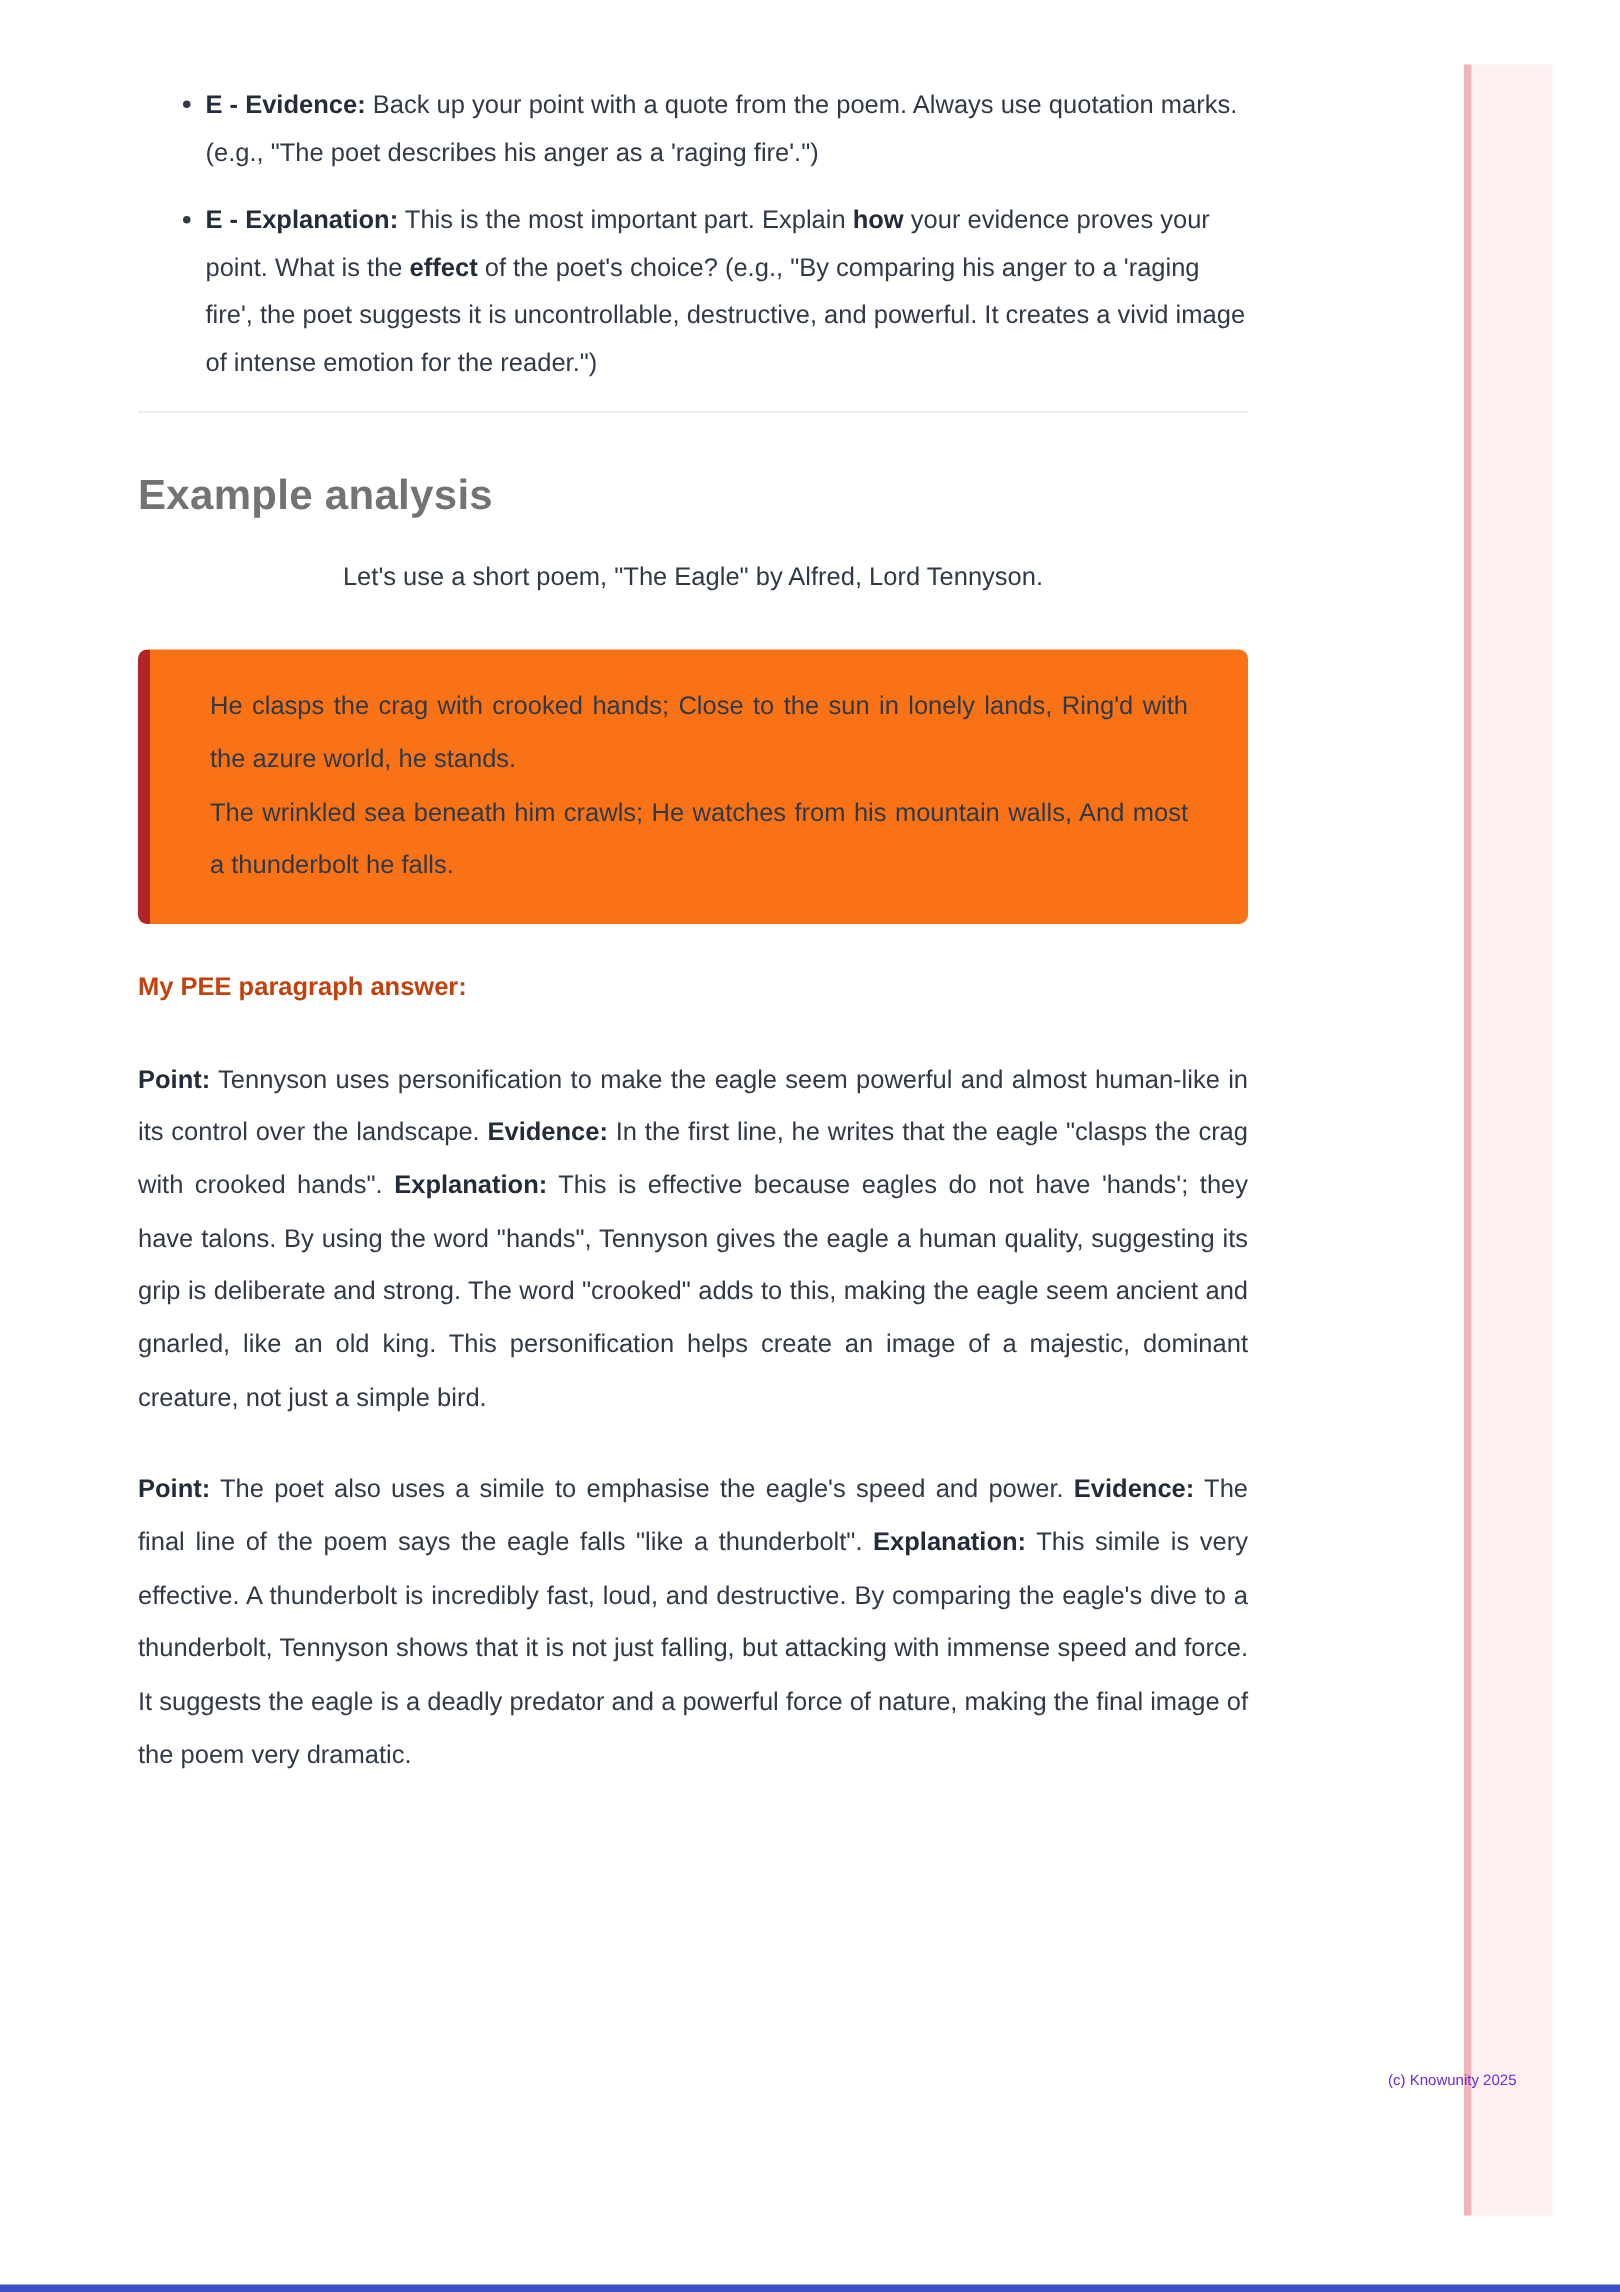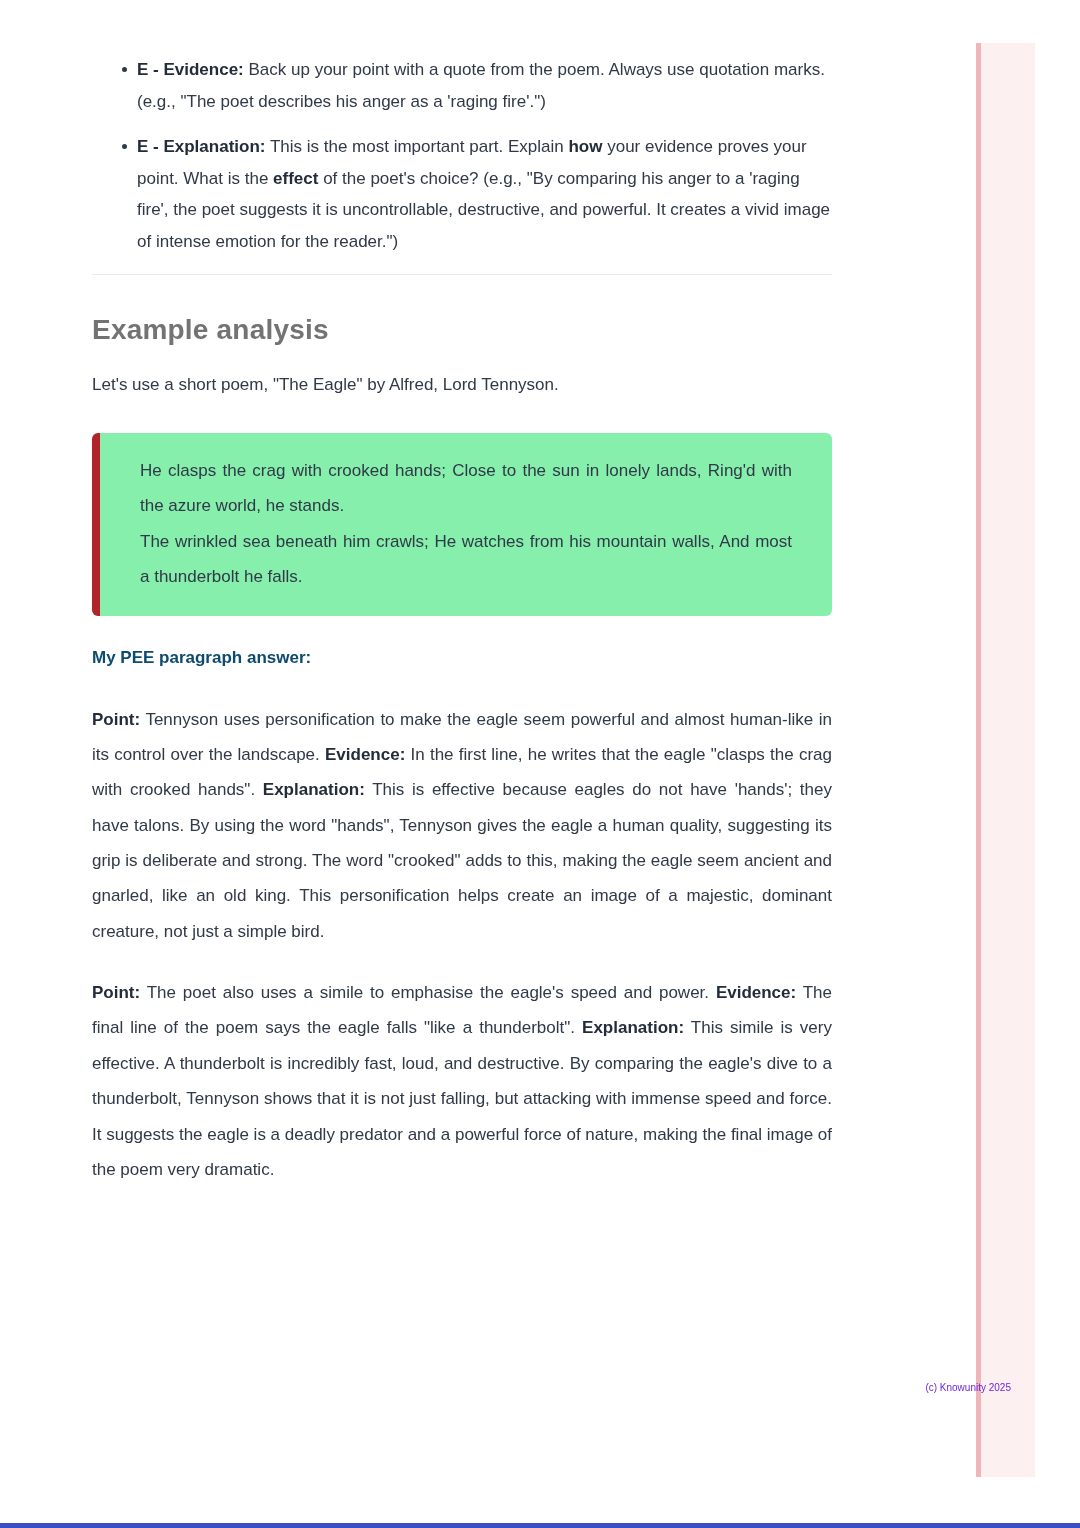--- a/index.html
+++ b/index.html
@@ -21,31 +21,31 @@
     border-radius:50%;background:#303947;
   }
   strong{font-weight:700;color:#232c3a;}
   
   hr.divider{border:none;border-top:1px solid #e7e9ec;margin:16px 0 0 0;height:0;}
   
   h1.section-heading{
     margin:36px 0 0 0;font-size:28px;line-height:1.35;font-weight:700;color:#737373;
     letter-spacing:.2px;
   }
-  .intro{margin:19px 0 0 0;line-height:2.08;}
+  .intro{margin:19px 0 0 0;line-height:2.08;text-align:center;}
   
   blockquote.poem{
-    margin:30px 0 0 0;background:#86efac;border-left:8px solid #b1242a;
+    margin:30px 0 0 0;background:#f97316;border-left:8px solid #b1242a;
     border-radius:6px;padding:20px 40px 22px 40px;
   }
   blockquote.poem p{margin:0;text-align:justify;line-height:2.08;}
   
   .para{margin:26px 0 0 0;line-height:2.08;}
   .para.justify{text-align:justify;}
-  .bold-head{margin:24px 0 0 0;font-weight:700;color:#0c4a6e;line-height:2.08;}
+  .bold-head{margin:24px 0 0 0;font-weight:700;color:#c2410c;line-height:2.08;}
   
   .edge-stripe{
     position:absolute;left:976px;top:43px;width:54px;height:1434px;
     background:#fdf0f1;border-left:5px solid #efb5b9;
   }
   
   .copyright{
     position:absolute;top:1381px;right:69px;font-size:10px;color:#6d28d9;
     line-height:1.4;z-index:2;
   }

